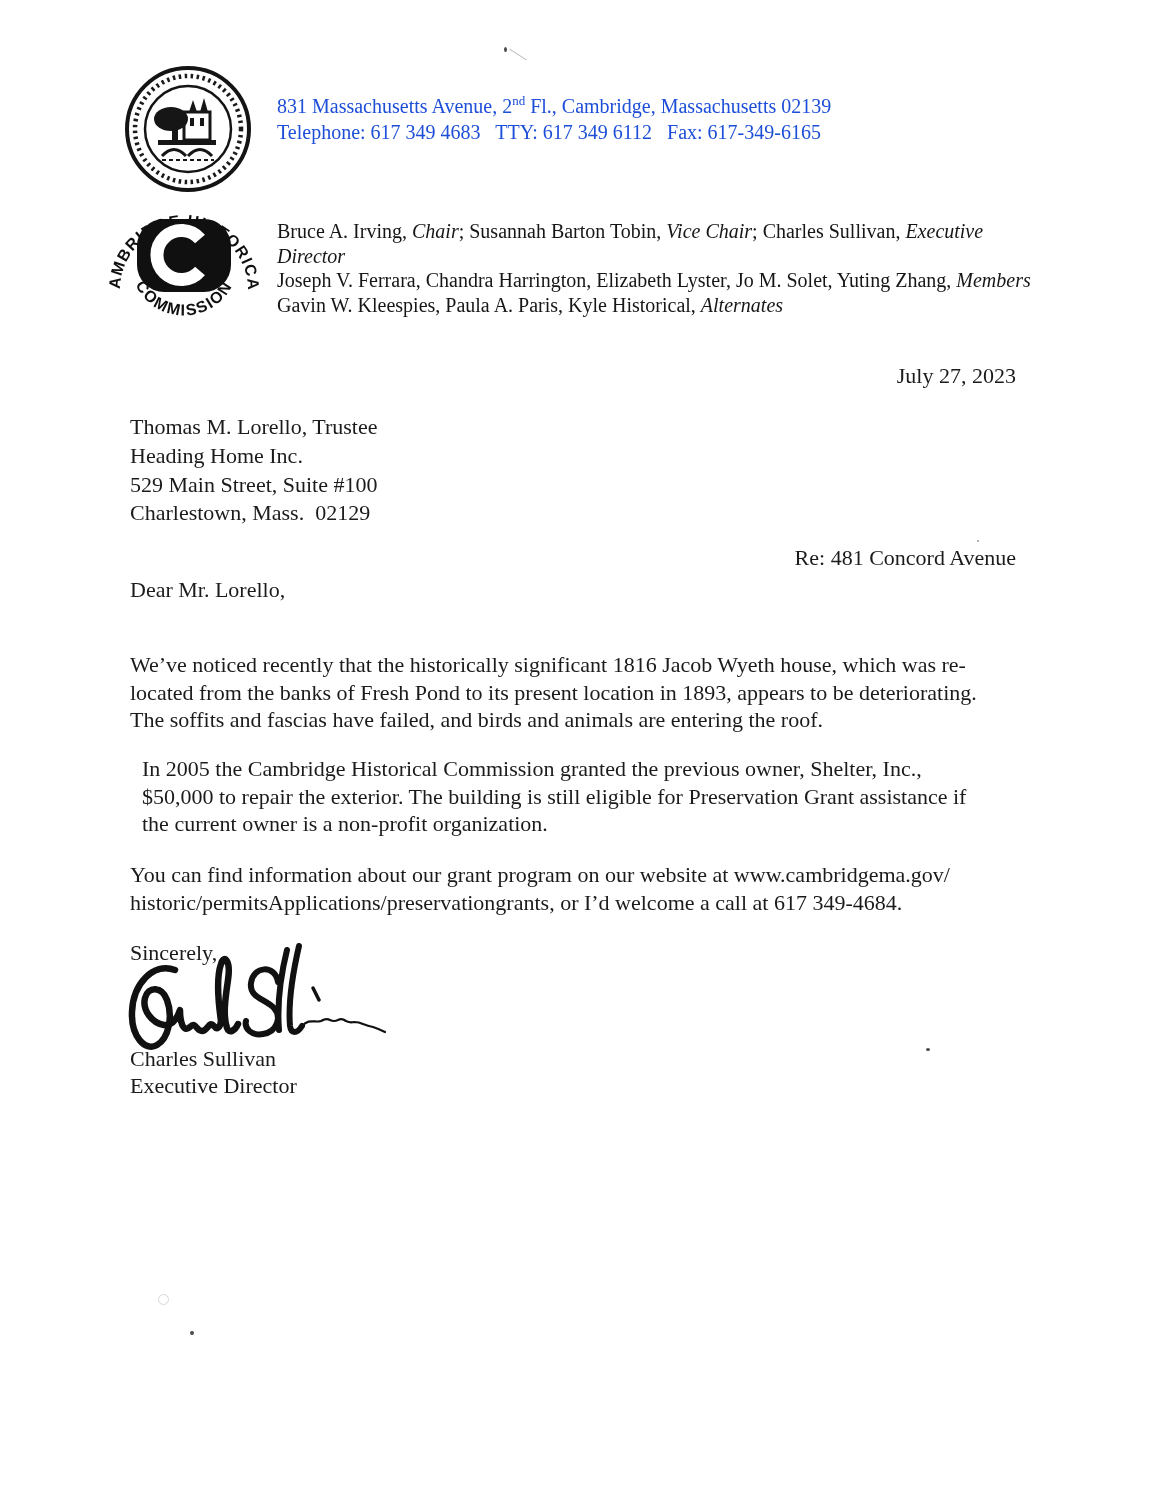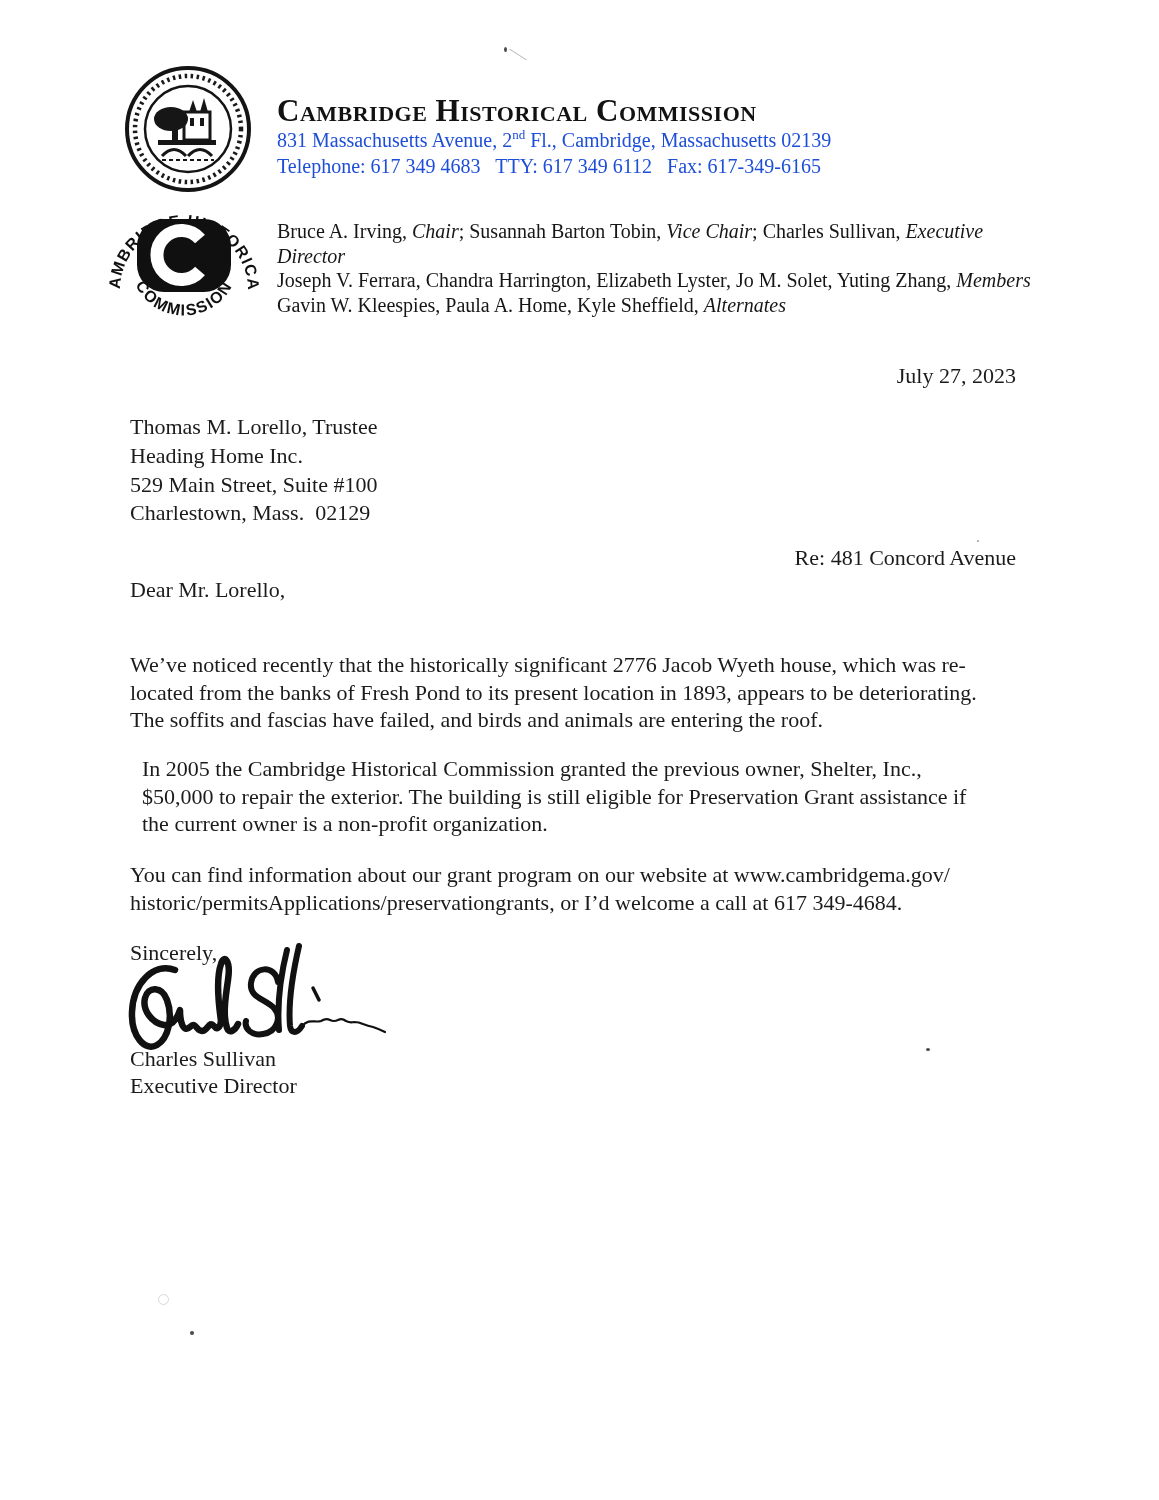--- a/index.html
+++ b/index.html
@@ -69,46 +69,45 @@
     </text>
     <text font-family="Liberation Sans, sans-serif" font-weight="bold" font-size="16" letter-spacing="1.6" fill="#101010">
       <textPath href="#arcBot" startOffset="50%" text-anchor="middle">COMMISSION</textPath>
     </text>
     <rect x="29" y="29" width="94" height="73" rx="27" fill="#101010"></rect>
     <path d="M 92 49 A 24.5 24.5 0 1 0 92 81" fill="none" stroke="#ffffff" stroke-width="13"></path>
     <rect x="74" y="60" width="44" height="11" fill="#101010"></rect>
   </svg>
 
   <div class="abs lh-text">
-    <div class="org-title">Cambridge Historical Commission</div>
     <div class="lh-line"><span>831 Massachusetts Avenue, 2</span><span class="sup">nd</span><span> Fl., Cambridge, Massachusetts 02139</span></div>
     <div class="lh-line pre">Telephone: 617 349 4683   TTY: 617 349 6112   Fax: 617-349-6165</div>
   </div>
 
   <div class="abs officers">
     <div><span>Bruce A. Irving, </span><span class="it">Chair</span><span>; Susannah Barton Tobin, </span><span class="it">Vice Chair</span><span>; Charles Sullivan, </span><span class="it">Executive Director</span></div>
     <div><span>Joseph V. Ferrara, Chandra Harrington, Elizabeth Lyster, Jo M. Solet, Yuting Zhang, </span><span class="it">Members</span></div>
-    <div><span>Gavin W. Kleespies, Paula A. Home, Kyle Sheffield, </span><span class="it">Alternates</span></div>
+    <div><span>Gavin W. Kleespies, Paula A. Paris, Kyle Historical, </span><span class="it">Alternates</span></div>
   </div>
 
   <div class="abs body-text date-line">July 27, 2023</div>
 
   <div class="abs body-text recipient">
     <div>Thomas M. Lorello, Trustee</div>
     <div>Heading Home Inc.</div>
     <div>529 Main Street, Suite #100</div>
     <div class="pre">Charlestown, Mass.  02129</div>
   </div>
 
   <div class="abs body-text re-line">Re: 481 Concord Avenue</div>
 
   <div class="abs body-text salutation">Dear Mr. Lorello,</div>
 
   <div class="abs body-text para1">
-    <div>We’ve noticed recently that the historically significant 2776 Jacob Wyeth house, which was re-</div>
+    <div>We’ve noticed recently that the historically significant 1816 Jacob Wyeth house, which was re-</div>
     <div>located from the banks of Fresh Pond to its present location in 1893, appears to be deteriorating.</div>
     <div>The soffits and fascias have failed, and birds and animals are entering the roof.</div>
   </div>
 
   <div class="abs body-text para2">
     <div>In 2005 the Cambridge Historical Commission granted the previous owner, Shelter, Inc.,</div>
     <div>$50,000 to repair the exterior. The building is still eligible for Preservation Grant assistance if</div>
     <div>the current owner is a non-profit organization.</div>
   </div>
 

